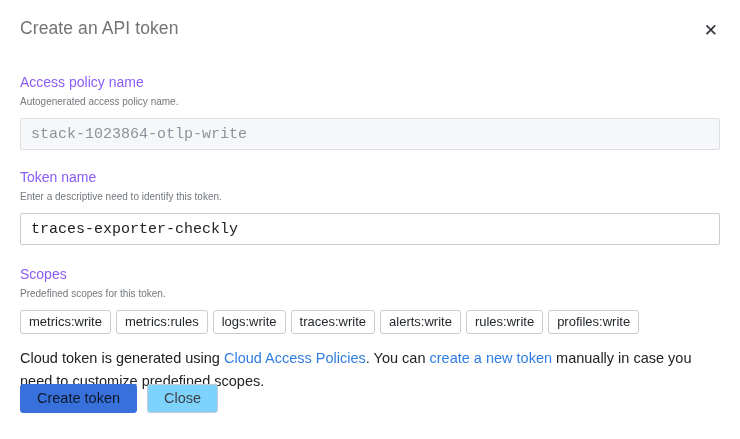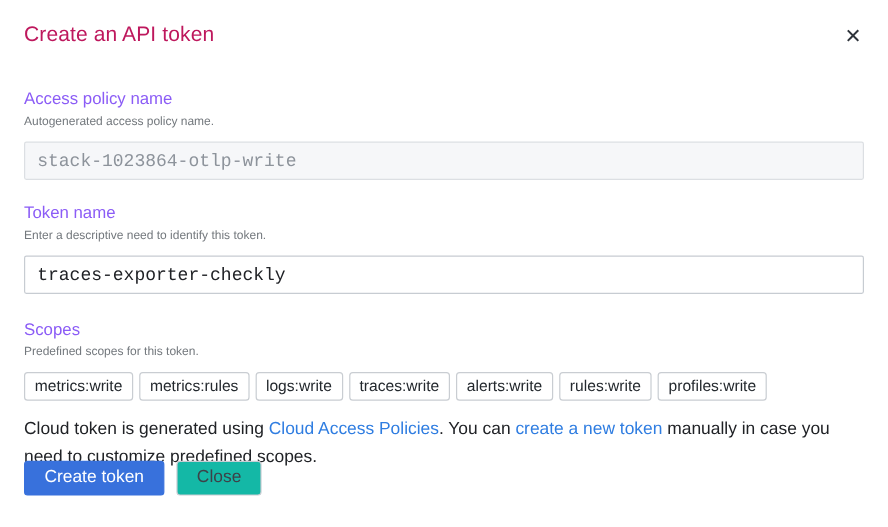--- a/index.html
+++ b/index.html
@@ -18,21 +18,21 @@
     padding: 18px 20px 0 20px;
   }
   .modal-header {
     display: flex;
     align-items: flex-start;
     justify-content: space-between;
   }
   .modal-title {
     font-size: 17.5px;
     font-weight: 400;
-    color: #be185d;
+    color: #737373;
     letter-spacing: 0.1px;
   }
   .close-btn {
     background: none;
     border: none;
     font-size: 17px;
     line-height: 1;
     color: #2f343b;
     cursor: pointer;
     padding: 4px 2px;
@@ -114,25 +114,25 @@
     height: 29px;
     padding: 0 16px;
     font-family: "Liberation Sans", sans-serif;
     font-size: 14.5px;
     border-radius: 3px;
     cursor: pointer;
     line-height: 27px;
   }
   .btn-primary {
     background: #3871dc;
-    color: #ffffff;
+    color: #0f172a;
     border: 1px solid #3871dc;
   }
   .btn-secondary {
-    background: #14b8a6;
+    background: #7dd3fc;
     color: #3d4148;
     border: 1px solid #c7ccd2;
   }
 </style>
 </head>
 <body>
 
 <div class="modal">
 
   <div class="modal-header">

